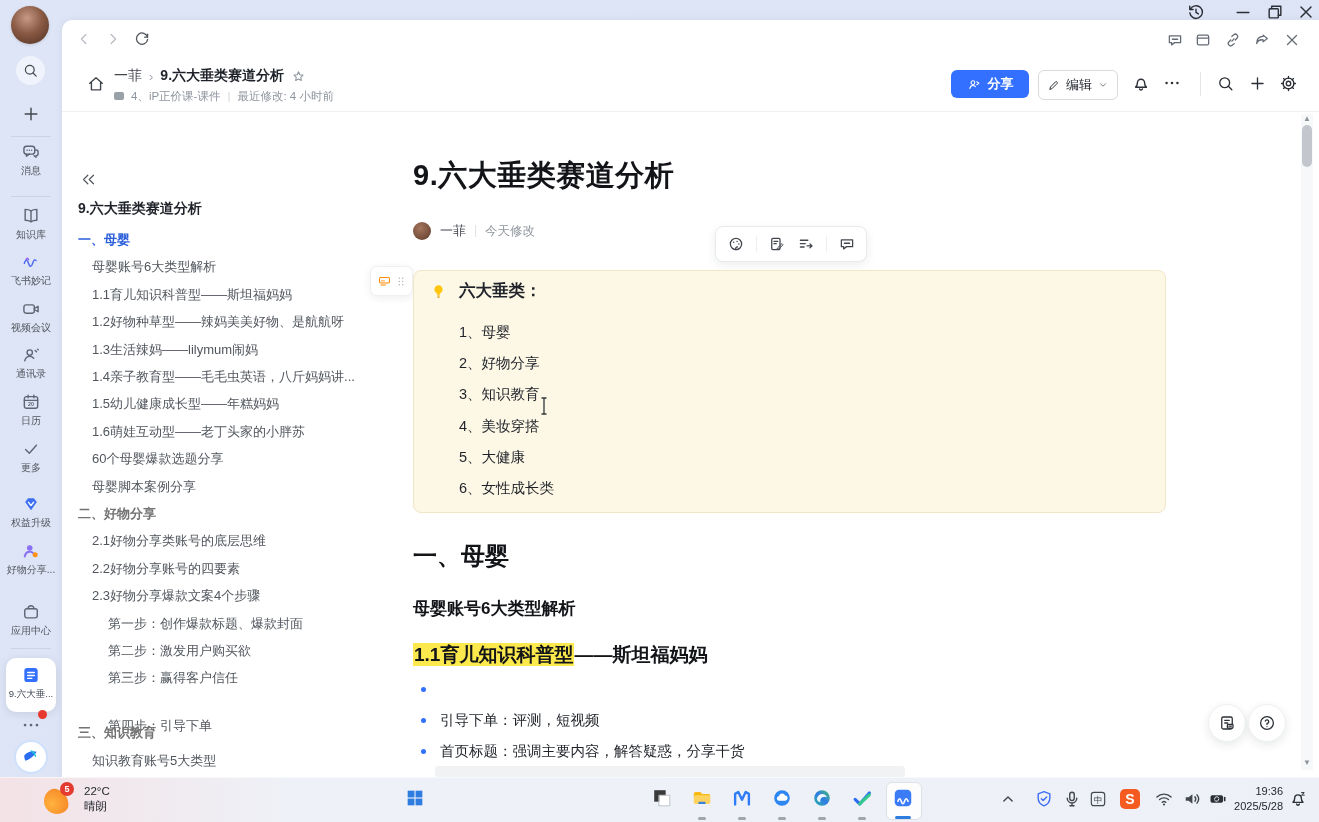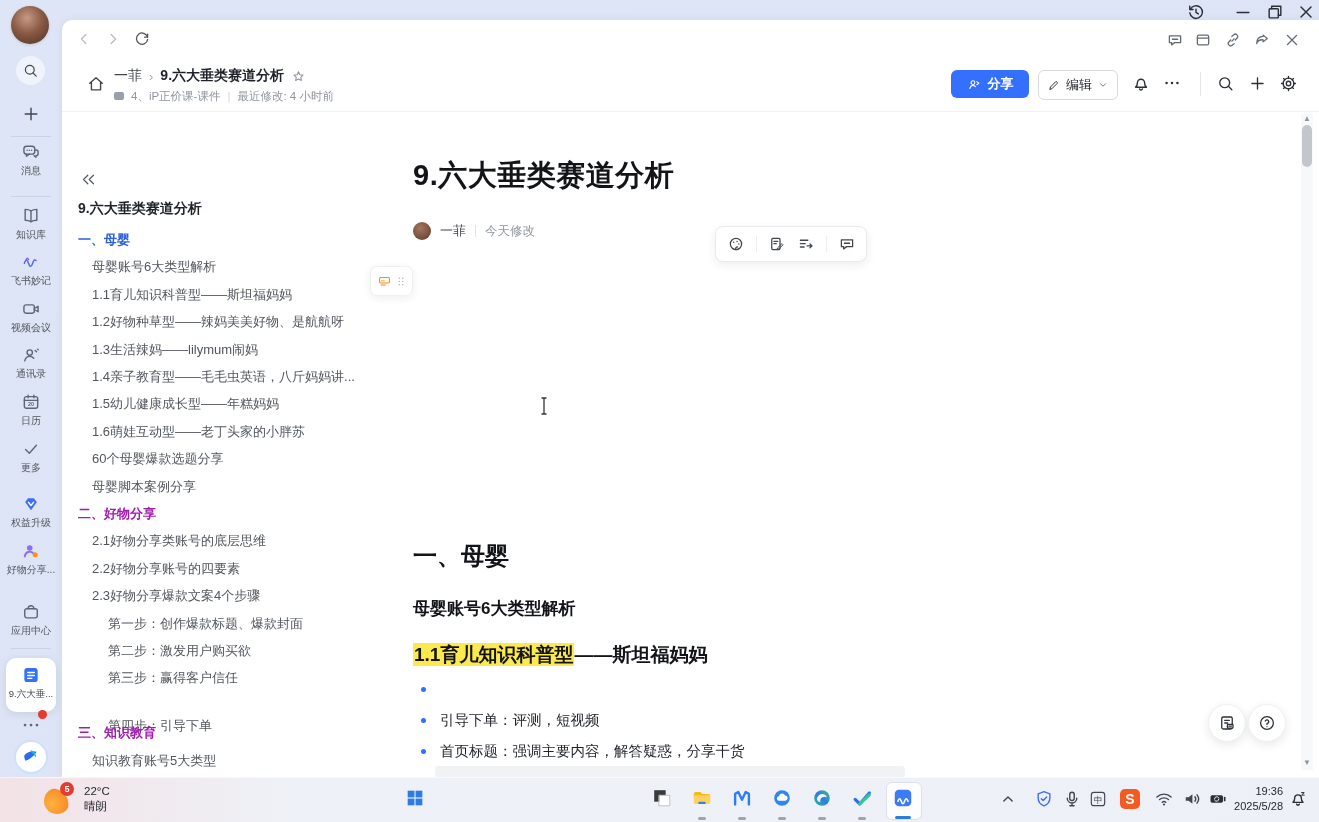--- a/index.html
+++ b/index.html
@@ -26,21 +26,21 @@
   .btn-edit{position:absolute;left:976px;top:50px;width:78px;height:28px;background:#fff;border:1px solid #d8dade;border-radius:6px;
     display:flex;align-items:center;justify-content:center;gap:5px;font-size:13px;color:#1f2329;cursor:pointer;}
   .btn-edit .ic2{width:14px;height:14px;color:#2b2f36;}
   .ic2 svg{display:block;width:100%;height:100%;}
   .vdiv{position:absolute;left:1138px;top:52px;width:1px;height:24px;background:#e3e5e9;}
   
   .outline-title{position:absolute;left:16px;top:180px;width:280px;font-size:14px;font-weight:700;color:#1f2329;
     white-space:nowrap;overflow:hidden;}
   .outline-item{position:absolute;height:27px;line-height:27px;font-size:13px;color:#51565d;white-space:nowrap;
     overflow:hidden;max-width:288px;cursor:pointer;}
-  .outline-item.lvl1{left:16px;font-weight:700;color:#a21caf;}
+  .outline-item.lvl1{left:16px;font-weight:700;color:#737373;}
   .outline-item.lvl2{left:30px;}
   .outline-item.lvl3{left:46px;}
   .outline-item.active{color:#2b5fda;}
   
   .doc-title{position:absolute;left:351px;top:136px;font-size:29px;font-weight:800;color:#121418;letter-spacing:.5px;}
   .author-row{position:absolute;left:351px;top:200px;height:22px;display:flex;align-items:center;gap:9px;font-size:13px;}
   .author-avatar{width:18px;height:18px;border-radius:50%;background:radial-gradient(circle at 40% 35%,#a4765c,#5d3a2c);}
   .author-name{color:#42464d;}
   .author-sep{width:1px;height:12px;background:#e0e2e6;}
   .author-mod{color:#8f959e;font-size:12.5px;}
@@ -478,20 +478,38 @@
             <circle cx="8.5" cy="5.5" r="1.4" fill="currentColor" stroke="none"></circle>
             <circle cx="15.5" cy="5.5" r="1.4" fill="currentColor" stroke="none"></circle>
             <circle cx="8.5" cy="12" r="1.4" fill="currentColor" stroke="none"></circle>
             <circle cx="15.5" cy="12" r="1.4" fill="currentColor" stroke="none"></circle>
             <circle cx="8.5" cy="18.5" r="1.4" fill="currentColor" stroke="none"></circle>
             <circle cx="15.5" cy="18.5" r="1.4" fill="currentColor" stroke="none"></circle>
           </svg>
         </span>
     </div>
 
+    <div class="callout">
+      <span class="callout-bulb ic2">
+          <svg viewBox="0 0 24 24" fill="none" stroke="currentColor" stroke-width="1.7" stroke-linecap="round" stroke-linejoin="round">
+            <path d="M12 3.2a5.8 5.8 0 0 0-3.3 10.5c.7.5 1.1 1.2 1.1 2v.8h4.4v-.8c0-.8.4-1.5 1.1-2A5.8 5.8 0 0 0 12 3.2z" fill="#ffc60c" stroke="none"></path>
+            <rect x="9.8" y="17.5" width="4.4" height="1.6" rx=".8" fill="#e0a800" stroke="none"></rect>
+            <rect x="10.4" y="19.7" width="3.2" height="1.4" rx=".7" fill="#e0a800" stroke="none"></rect>
+          </svg>
+        </span>
+      <span class="callout-title">六大垂类：</span>
+      <div id="callout-items">
+          <div class="callout-item" style="top: 50px;">1、母婴</div>
+          <div class="callout-item" style="top: 81.2px;">2、好物分享</div>
+          <div class="callout-item" style="top: 112.4px;">3、知识教育</div>
+          <div class="callout-item" style="top: 143.6px;">4、美妆穿搭</div>
+          <div class="callout-item" style="top: 174.8px;">5、大健康</div>
+          <div class="callout-item" style="top: 206px;">6、女性成长类</div>
+        </div>
+    </div>
     <div class="ibeam">
       <svg viewBox="0 0 8 18">
           <path d="M1.5 1h5M1.5 17h5M4 1v16" stroke="#33373d" stroke-width="1.3" fill="none"></path>
         </svg>
     </div>
 
     <div class="h1">一、母婴</div>
     <div class="h2">母婴账号6大类型解析</div>
     <div class="h3"><span class="hl">1.1育儿知识科普型</span><span>——斯坦福妈妈</span></div>
     <div id="doc-bullets">

